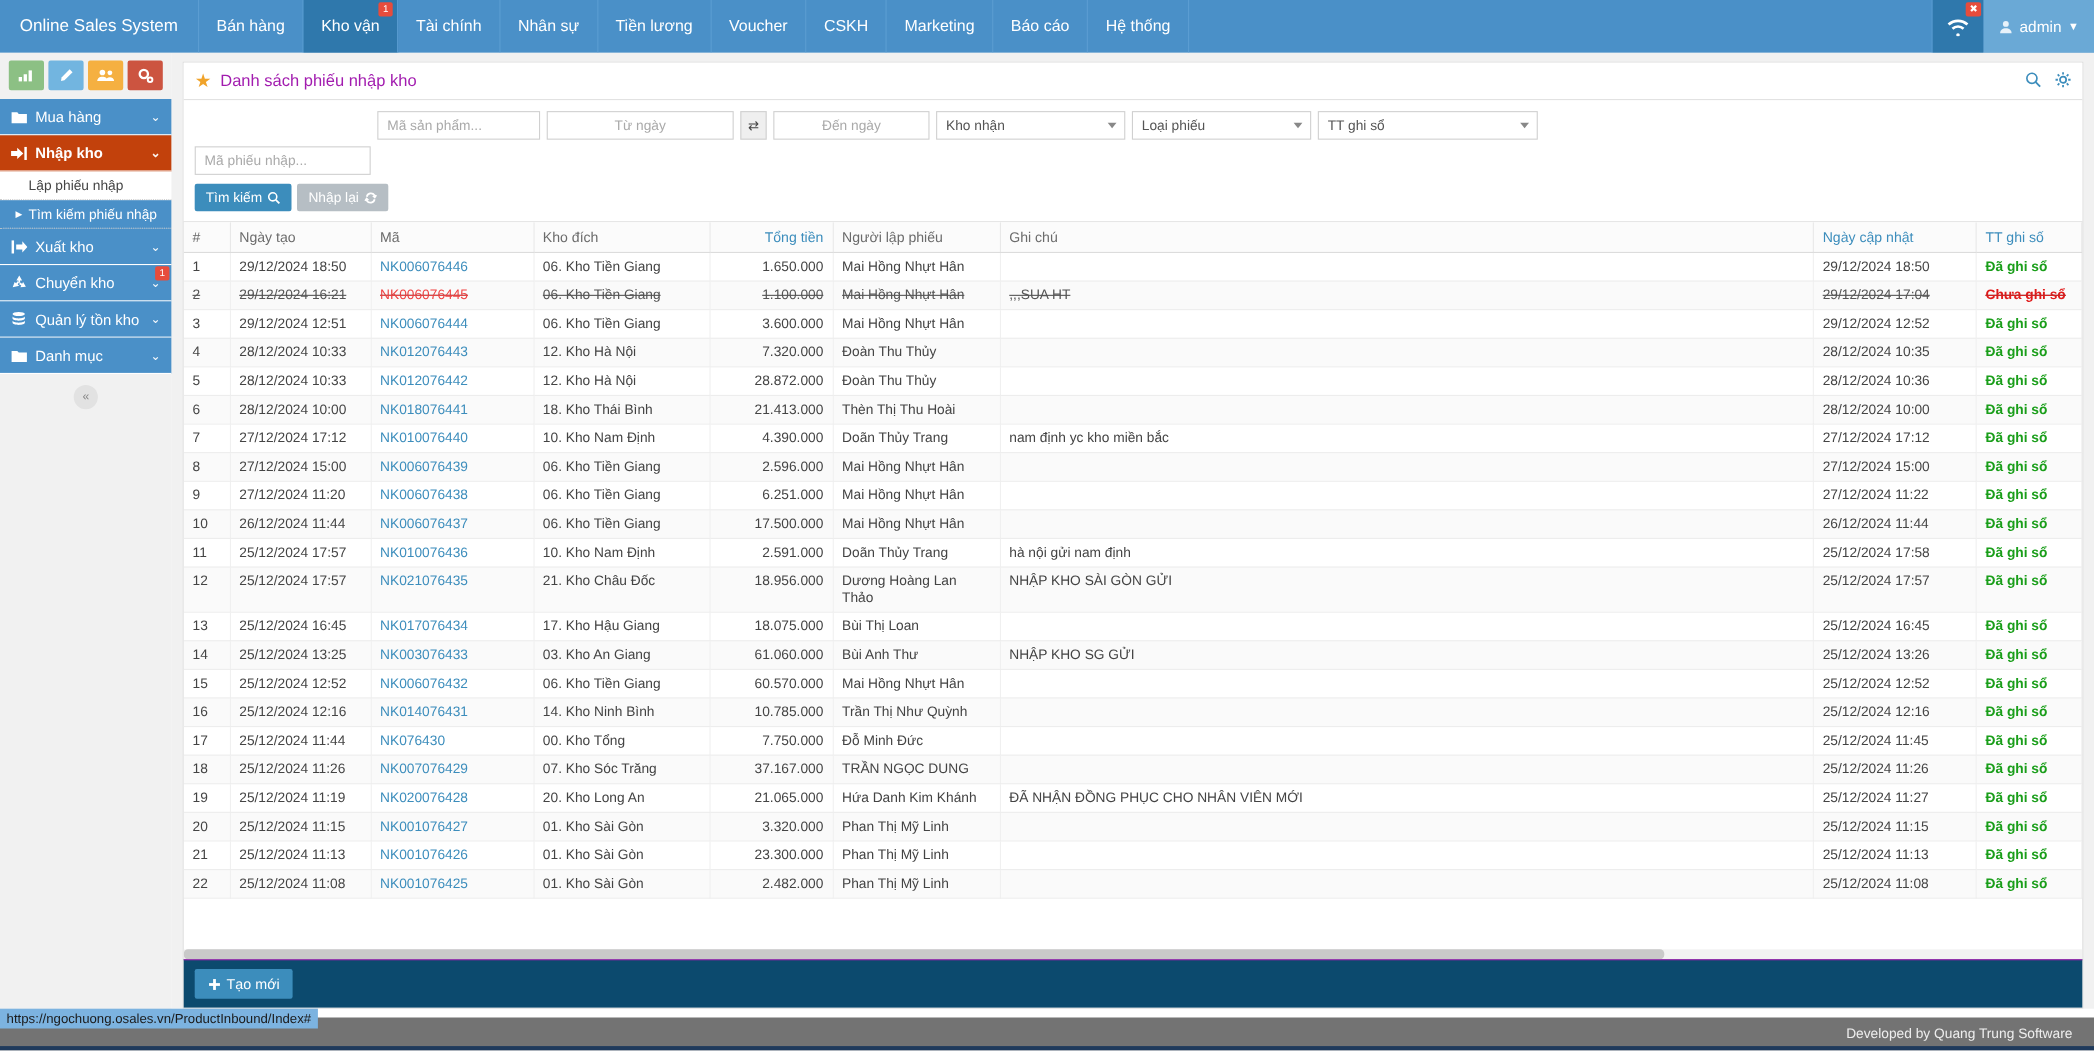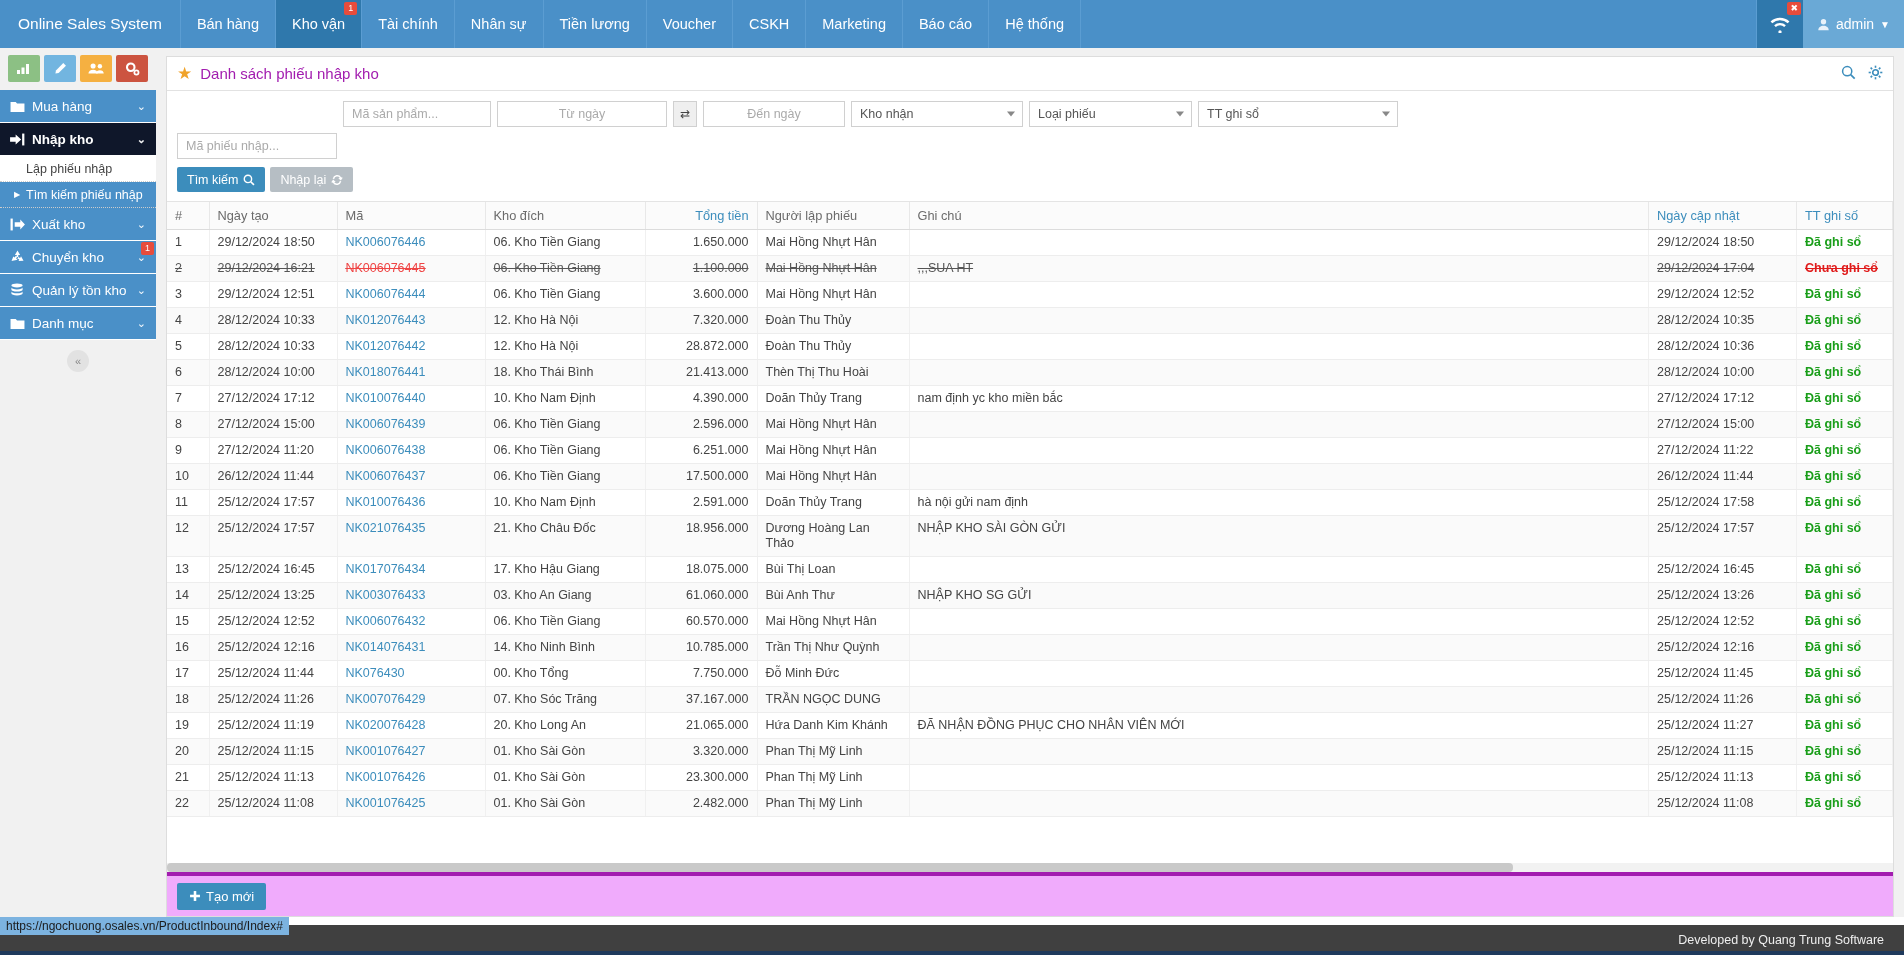--- a/index.html
+++ b/index.html
@@ -113,21 +113,21 @@
     height: 33px;
     padding: 0 10px;
     background: #4a90c8;
     color: #fff;
     font-size: 13.5px;
     border-bottom: 1px solid #fff;
     position: relative;
     cursor: pointer;
     white-space: nowrap;
   }
-  .side-item.active { background: #0f172a; font-weight: bold; }
+  .side-item.active { background: #c2410c; font-weight: bold; }
   .side-item .si-icon {
     width: 22px; display:flex; align-items:center;
     font-size: 13px;
   }
   .side-item .si-label { flex: 1; }
   .side-item .si-caret { font-size: 11px; opacity: .95; }
   .side-badge {
     position: absolute;
     right: 2px; top: 1px;
     background: #e74c3c;
@@ -336,30 +336,30 @@
     height: 9px;
     width: 78%;
     background: #c9c9c9;
     border-radius: 4px;
   }
 
   .panel-foot {
     height: 44px;
     display: flex; align-items: center;
     padding: 0 10px;
-    background: #f0abfc;
-    border-top: 4px solid #a21caf;
+    background: #0c4a6e;
+    border-top: 1px solid #a21caf;
   }
 
   
   .footer {
     position: absolute;
     left: 0; right: 0; bottom: 0;
     height: 30px;
-    background: #404040;
+    background: #737373;
     color: #eee;
     display: flex; align-items: center;
     justify-content: flex-end;
     padding-right: 20px;
     font-size: 12.5px;
   }
   .statusurl {
     position: absolute;
     left: 0; bottom: 20px;
     background: #7cb3e0;

